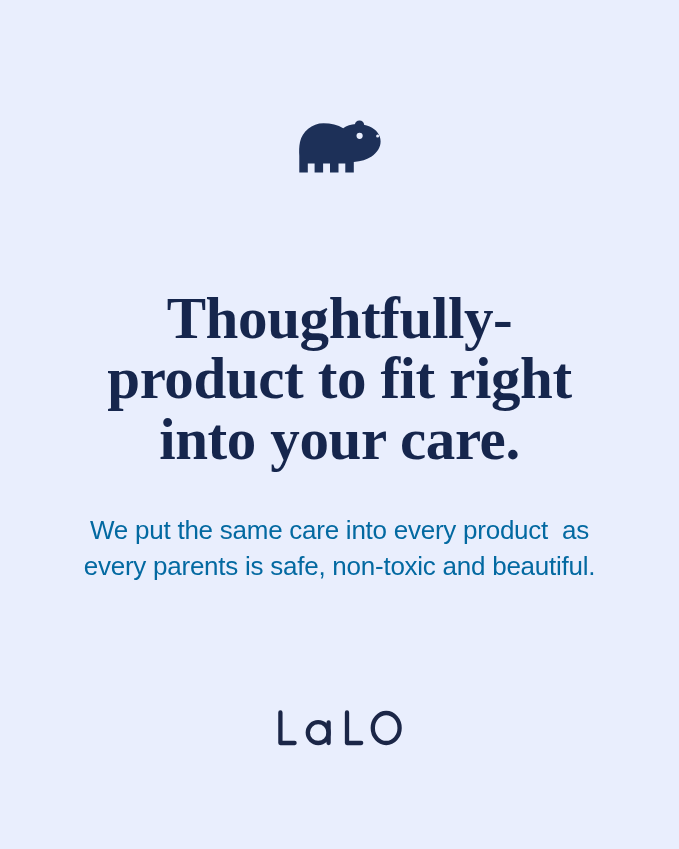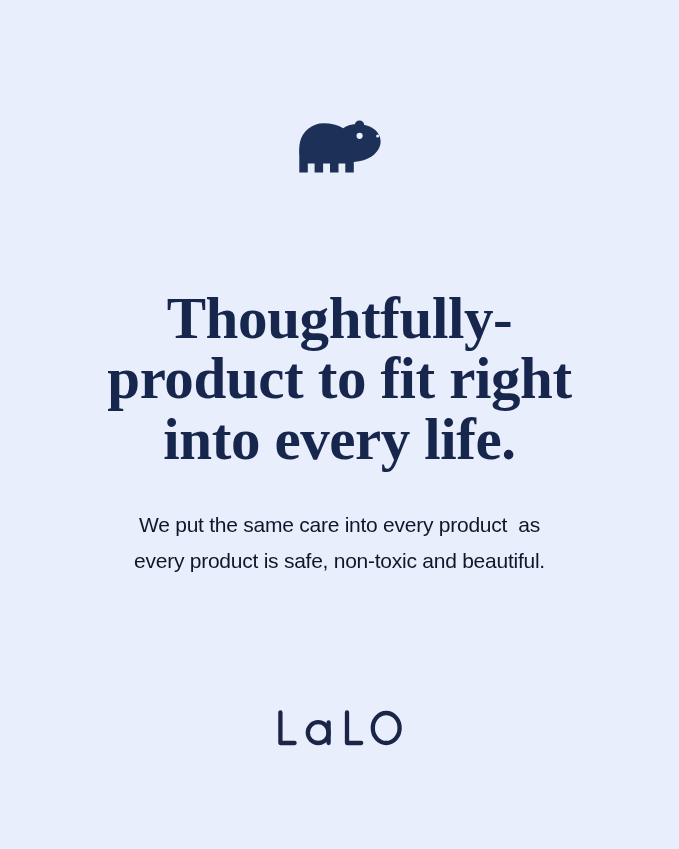--- a/index.html
+++ b/index.html
@@ -59,24 +59,24 @@
 
   
   .body-copy {
     position: absolute;
     top: 486px;
     left: 0;
     right: 0;
     text-align: center;
     font-family: "Liberation Sans", sans-serif;
     font-weight: 400;
-    font-size: 21px;
+    font-size: 26px;
     line-height: 36px;
     letter-spacing: -0.25px;
-    color: #0f172a;
+    color: #0369a1;
     -webkit-font-smoothing: antialiased;
   }
   .body-copy .bc-line {
     display: block;
     white-space: pre;
   }
 
   
   .wordmark {
     position: absolute;
@@ -116,26 +116,26 @@
 
       <circle cx="62.6" cy="17.8" r="3.1" fill="#e9eefd"></circle>
 
       <circle cx="80.6" cy="18.0" r="1.5" fill="#e9eefd"></circle>
     </svg>
   </div>
 
   <h1 class="headline">
     <span class="hl-line">Thoughtfully-</span>
     <span class="hl-line">product to fit right</span>
-    <span class="hl-line">into every life.</span>
+    <span class="hl-line">into your care.</span>
   </h1>
 
   <p class="body-copy">
     <span class="bc-line">We put the same care into every product  as</span>
-    <span class="bc-line">every product is safe, non-toxic and beautiful.</span>
+    <span class="bc-line">every parents is safe, non-toxic and beautiful.</span>
   </p>
 
   <div class="wordmark">
     <svg width="128" height="44" viewBox="0 0 128 44" xmlns="http://www.w3.org/2000/svg" role="img">
       <title>LaLO</title>
       <g fill="none" stroke="#1b2647" stroke-width="4.3" stroke-linecap="round" stroke-linejoin="round">
 
         <path d="M4.4 6.5 L4.4 37.0 L18.6 37.0"></path>
 
         <circle cx="42.2" cy="26.6" r="10.4"></circle>

